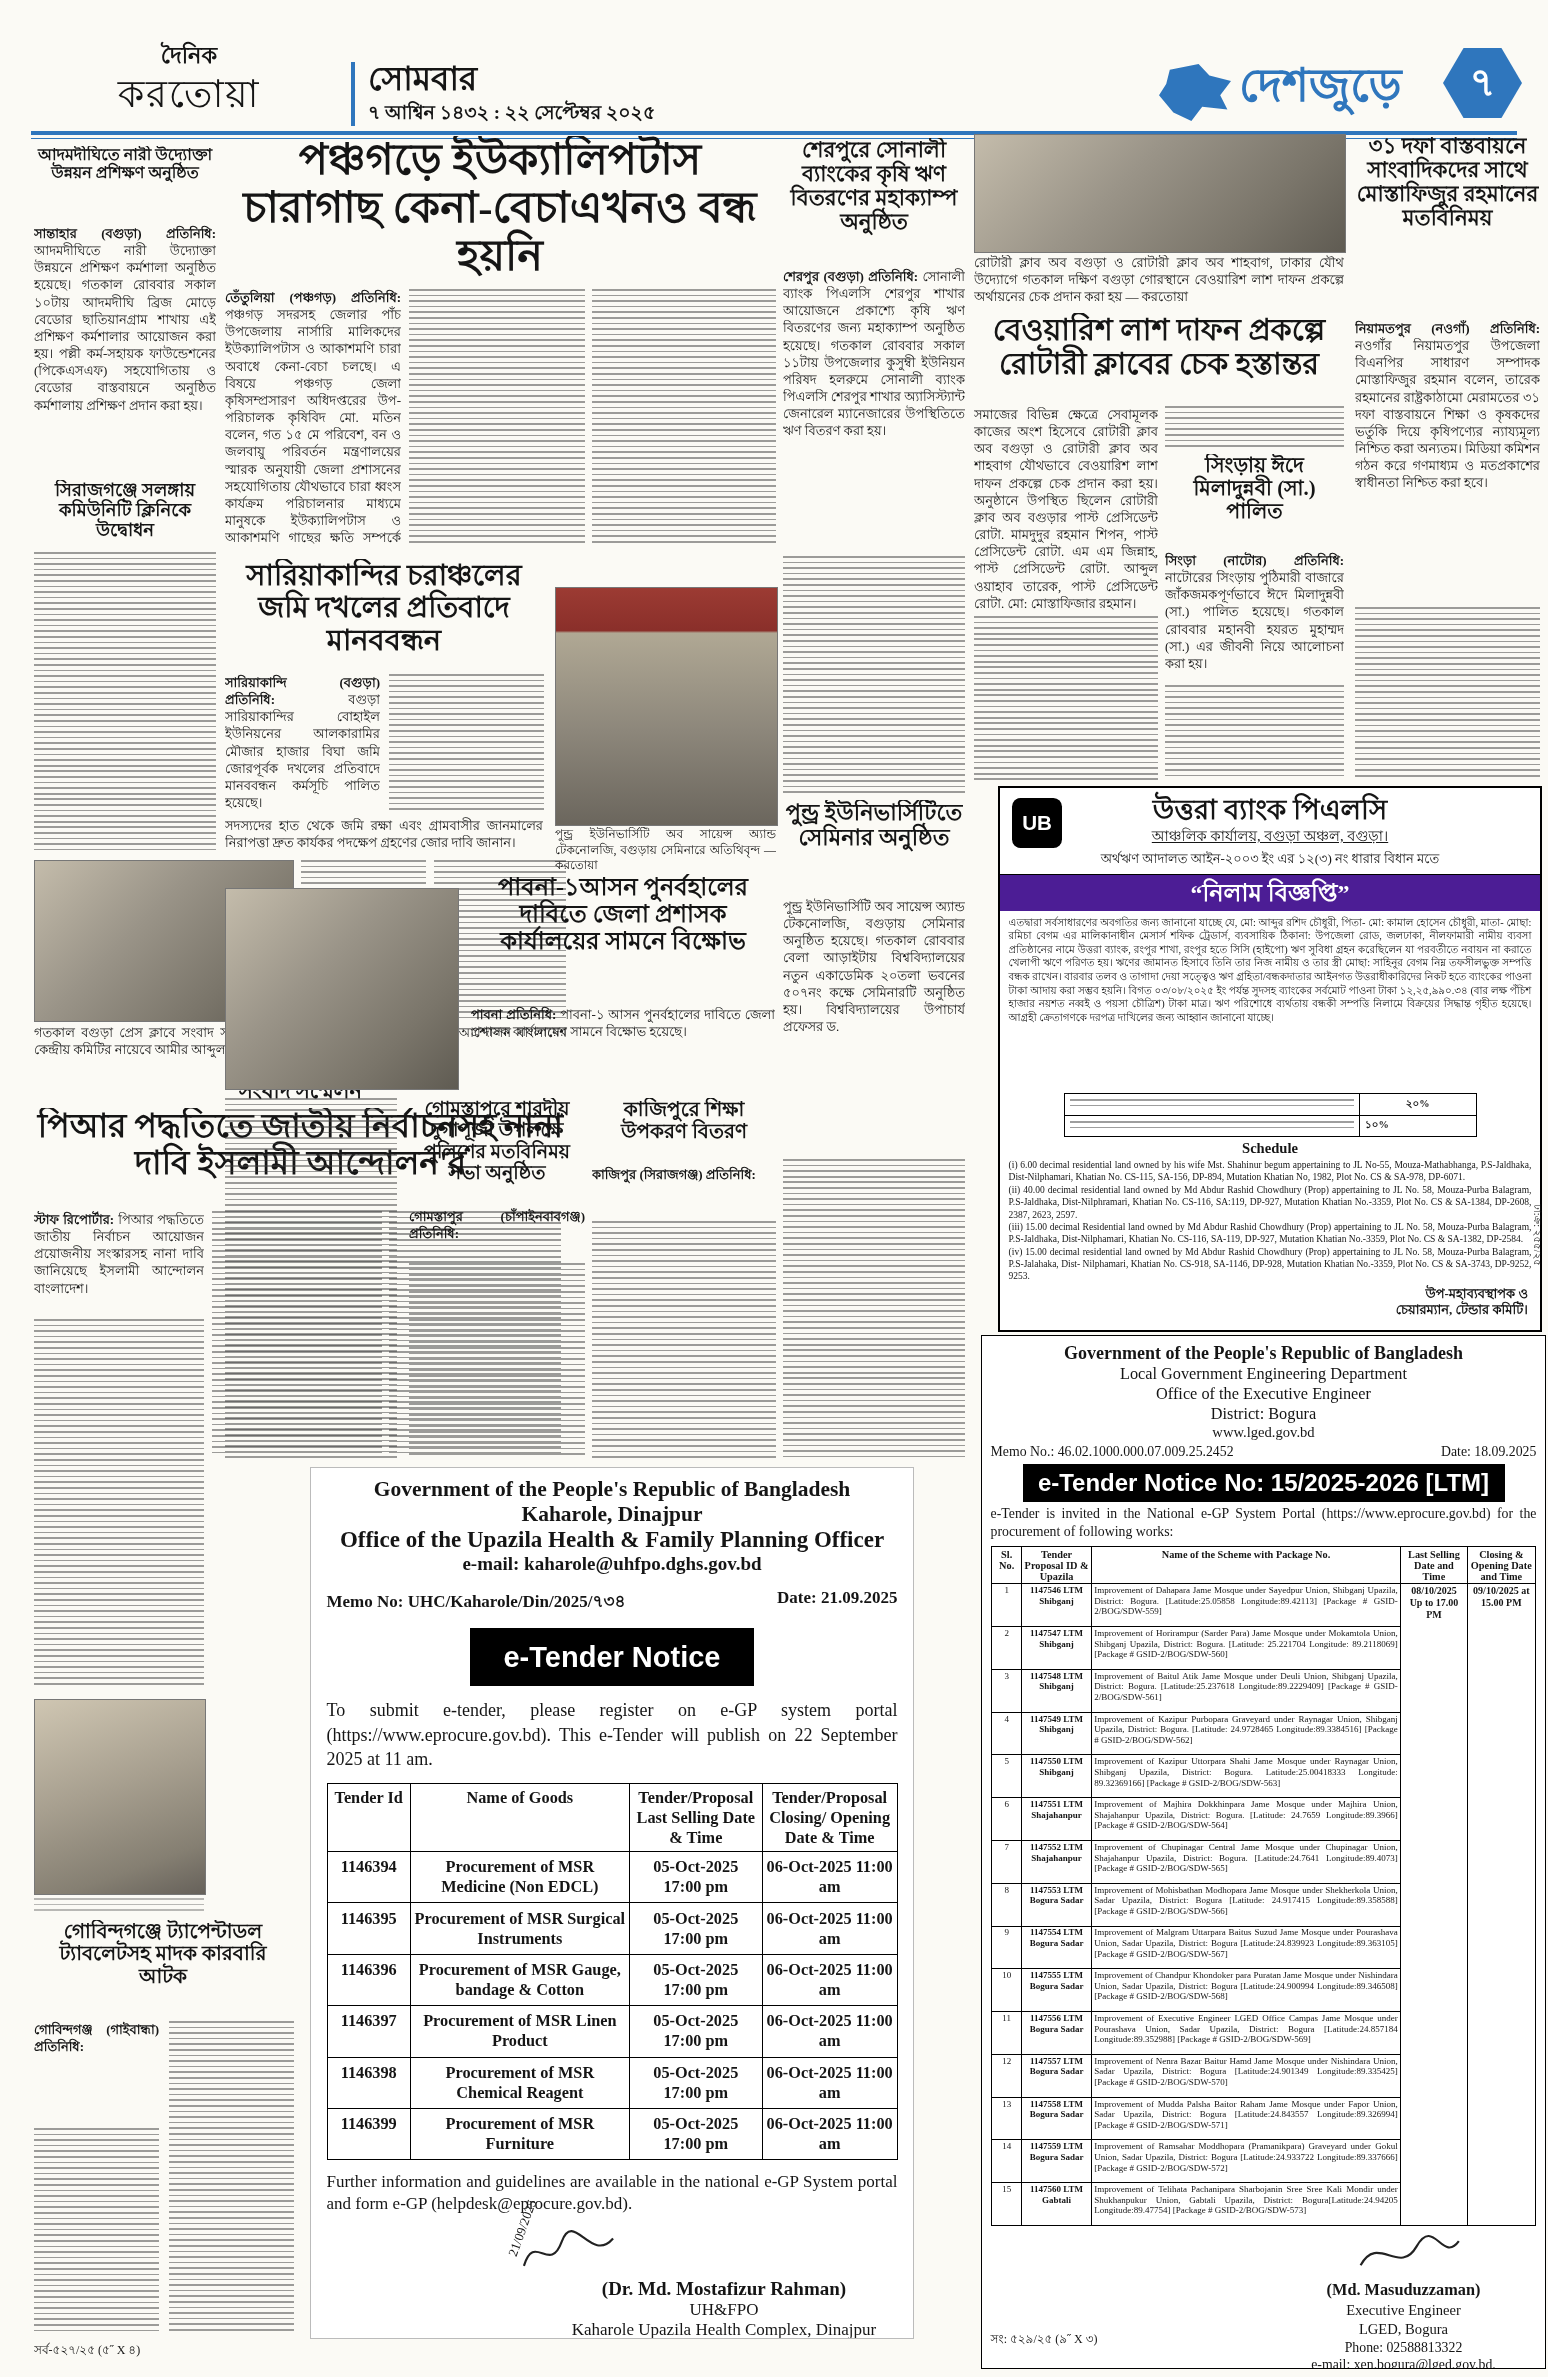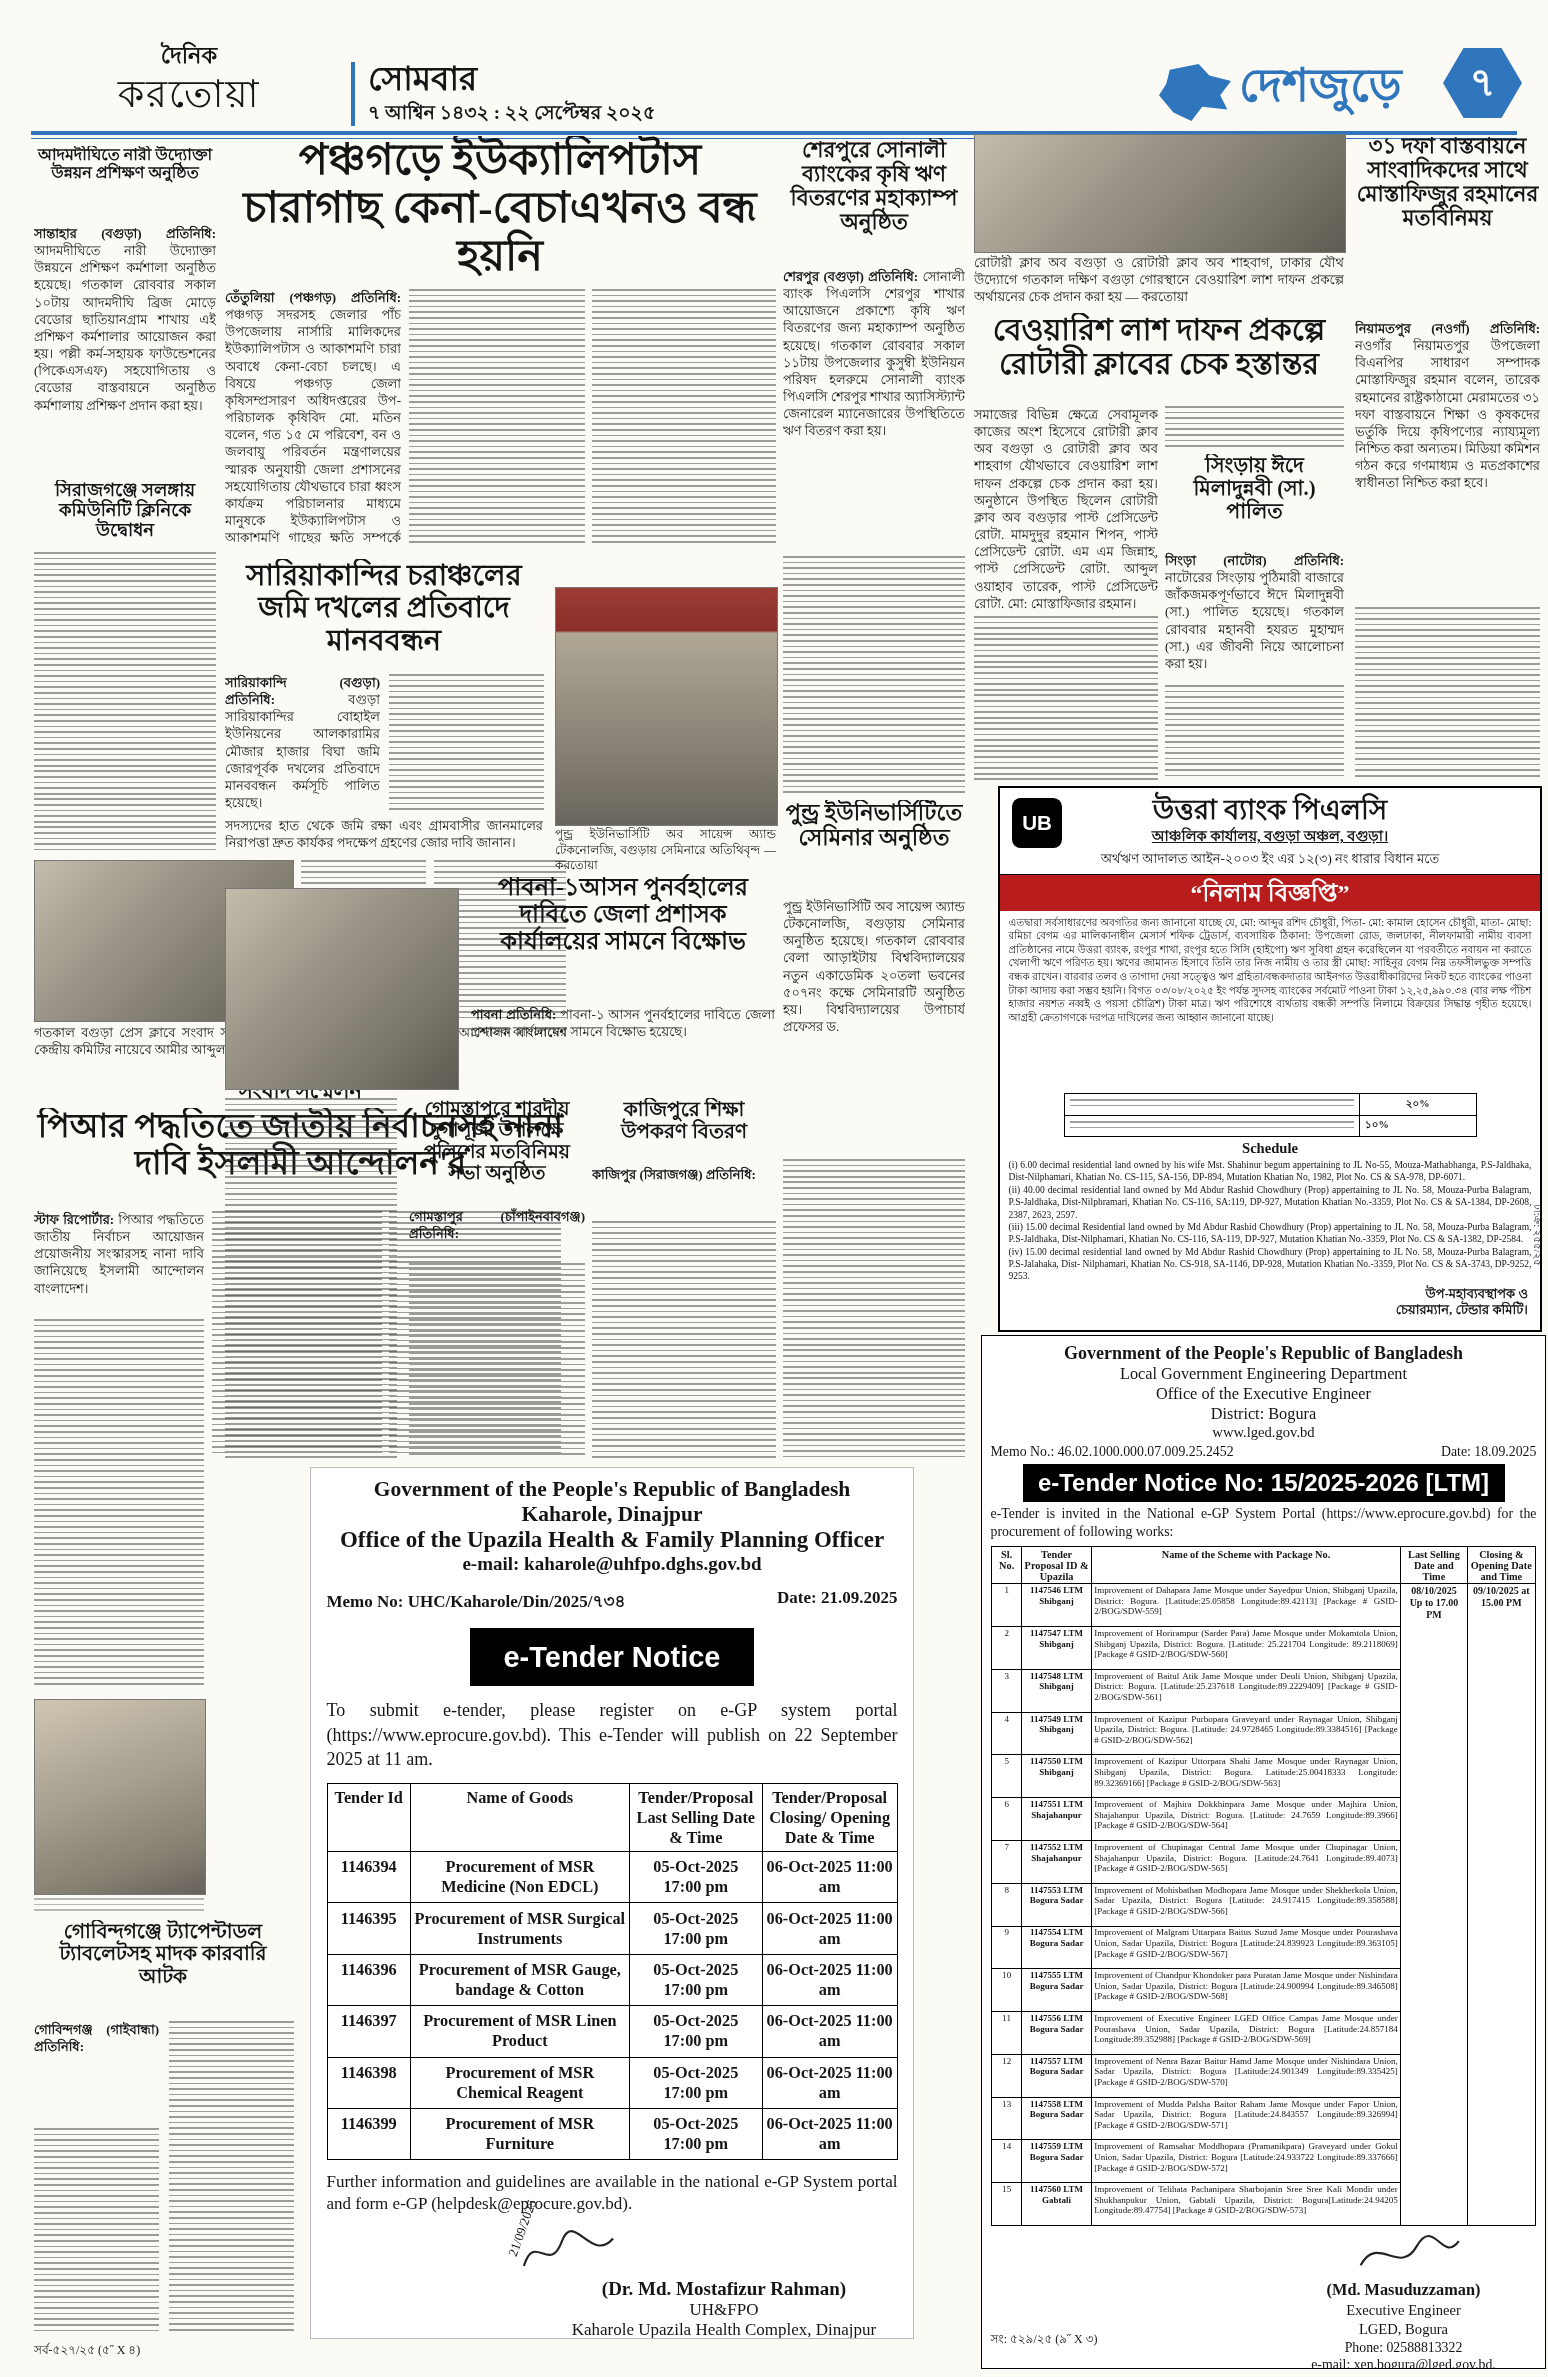--- a/index.html
+++ b/index.html
@@ -15,21 +15,21 @@
   .byline{font-weight:bold;}
   .body-txt{font-size:13px;line-height:1.32;text-align:justify;}
   .cap{font-size:13px;line-height:1.3;text-align:justify;}
   .kicker{font-weight:bold;text-align:center;}
   .blue{color:#2f76bd;}
   .rule-blue{background:#2f76bd;}
   .smallprint{font-size:12px;}
 
   
   .bank-box{border:2.6px solid #000;background:#fff;}
-  .bank-bar{background:#b91c1c;color:#fff;font-weight:bold;text-align:center;}
+  .bank-bar{background:#4c1d95;color:#fff;font-weight:bold;text-align:center;}
   .bank-schedule{font-size:9.5px;line-height:1.3;text-align:justify;}
   .mini-table{border-collapse:collapse;margin:3.4px auto;}
   .mini-table td{border:0.9px solid #000;padding:1.7px 5.2px;font-size:10.3px;}
 
   
   .ad-box{background:#fff;border:1.7px solid #000;}
   .ad-center{text-align:center;font-weight:bold;}
   .banner{background:#000;color:#fff;font-weight:bold;text-align:center;font-family:"Liberation Sans",sans-serif;}
   table.tnd{border-collapse:collapse;width:100%;}
   table.tnd th, table.tnd td{border:1.7px solid #000;vertical-align:top;}
@@ -166,21 +166,21 @@
   <div class="abs body-txt" style="left:1355px;top:320px;width:185px;height:284px;">
     <span class="byline">নিয়ামতপুর (নওগাঁ) প্রতিনিধি:</span>
     <span>নওগাঁর নিয়ামতপুর উপজেলা বিএনপির সাধারণ সম্পাদক মোস্তাফিজুর রহমান বলেন, তারেক রহমানের রাষ্ট্রকাঠামো মেরামতের ৩১ দফা বাস্তবায়নে শিক্ষা ও কৃষকদের ভর্তুকি দিয়ে কৃষিপণ্যের ন্যায্যমূল্য নিশ্চিত করা অন্যতম। মিডিয়া কমিশন গঠন করে গণমাধ্যম ও মতপ্রকাশের স্বাধীনতা নিশ্চিত করা হবে।</span>
   </div>
   <div class="abs fill" style="left:1355px;top:607px;width:185px;height:174px;"></div>
 
   <div class="abs bank-box" style="left:998px;top:786px;width:540px;height:542px;">
     <div style="position:relative;border-bottom:1.7px solid #000;padding:6.9px 8.6px 3.4px 8.6px;text-align:center;">
       <div style="position:absolute;left:12px;top:10.3px;width:50px;height:50px;background:#000;color:#fff;border-radius:8.6px;font-family:'Liberation Sans',sans-serif;font-weight:bold;font-size:20.6px;line-height:50px;text-align:center;">UB</div>
       <div style="font-size:27.5px;font-weight:bold;line-height:1.1;">উত্তরা ব্যাংক পিএলসি</div>
-      <div style="font-size:14.6px;font-weight:bold;text-decoration:underline;">আঞ্চলিক কার্যালয়, বগুড়া অঞ্চল, বগুড়া।</div>
+      <div style="font-size:14.6px;font-weight:normal;text-decoration:underline;">আঞ্চলিক কার্যালয়, বগুড়া অঞ্চল, বগুড়া।</div>
       <div style="font-size:13px;">অর্থঋণ আদালত আইন-২০০৩ ইং এর ১২(৩) নং ধারার বিধান মতে</div>
     </div>
     <div class="bank-bar" style="height:36px;font-size:24px;line-height:36px;">“নিলাম বিজ্ঞপ্তি”</div>
     <div style="font-size:10.3px;line-height:1.32;text-align:justify;padding:5.2px 8.6px;height:169px;overflow:hidden;">এতদ্বারা সর্বসাধারণের অবগতির জন্য জানানো যাচ্ছে যে, মো: আব্দুর রশিদ চৌধুরী, পিতা- মো: কামাল হোসেন চৌধুরী, মাতা- মোছা: রমিচা বেগম এর মালিকানাধীন মেসার্স শফিক ট্রেডার্স, ব্যবসায়িক ঠিকানা: উপজেলা রোড, জলঢাকা, নীলফামারী নামীয় ব্যবসা প্রতিষ্ঠানের নামে উত্তরা ব্যাংক, রংপুর শাখা, রংপুর হতে সিসি (হাইপো) ঋণ সুবিধা গ্রহন করেছিলেন যা পরবর্তীতে নবায়ন না করাতে খেলাপী ঋণে পরিণত হয়। ঋণের জামানত হিসাবে তিনি তার নিজ নামীয় ও তার স্ত্রী মোছা: সাহিনুর বেগম নিম্ন তফসীলভুক্ত সম্পত্তি বন্ধক রাখেন। বারবার তলব ও তাগাদা দেয়া সত্ত্বেও ঋণ গ্রহিতা/বন্ধকদাতার আইনগত উত্তরাধীকারিদের নিকট হতে ব্যাংকের পাওনা টাকা আদায় করা সম্ভব হয়নি। বিগত ০৩/০৮/২০২৫ ইং পর্যন্ত সুদসহ ব্যাংকের সর্বমোট পাওনা টাকা ১২,২৫,৯৯০.৩৪ (বার লক্ষ পঁচিশ হাজার নয়শত নব্বই ও পয়সা চৌত্রিশ) টাকা মাত্র। ঋণ পরিশোধে ব্যর্থতায় বন্ধকী সম্পত্তি নিলামে বিক্রয়ের সিদ্ধান্ত গৃহীত হয়েছে। আগ্রহী ক্রেতাগণকে দরপত্র দাখিলের জন্য আহ্বান জানানো যাচ্ছে।</div>
     <table class="mini-table" style="width:413px;">
       <tbody>
           <tr>
         <td style="width:284px;">
               <div class="fill" style="height:10.3px;"></div>
             </td>

